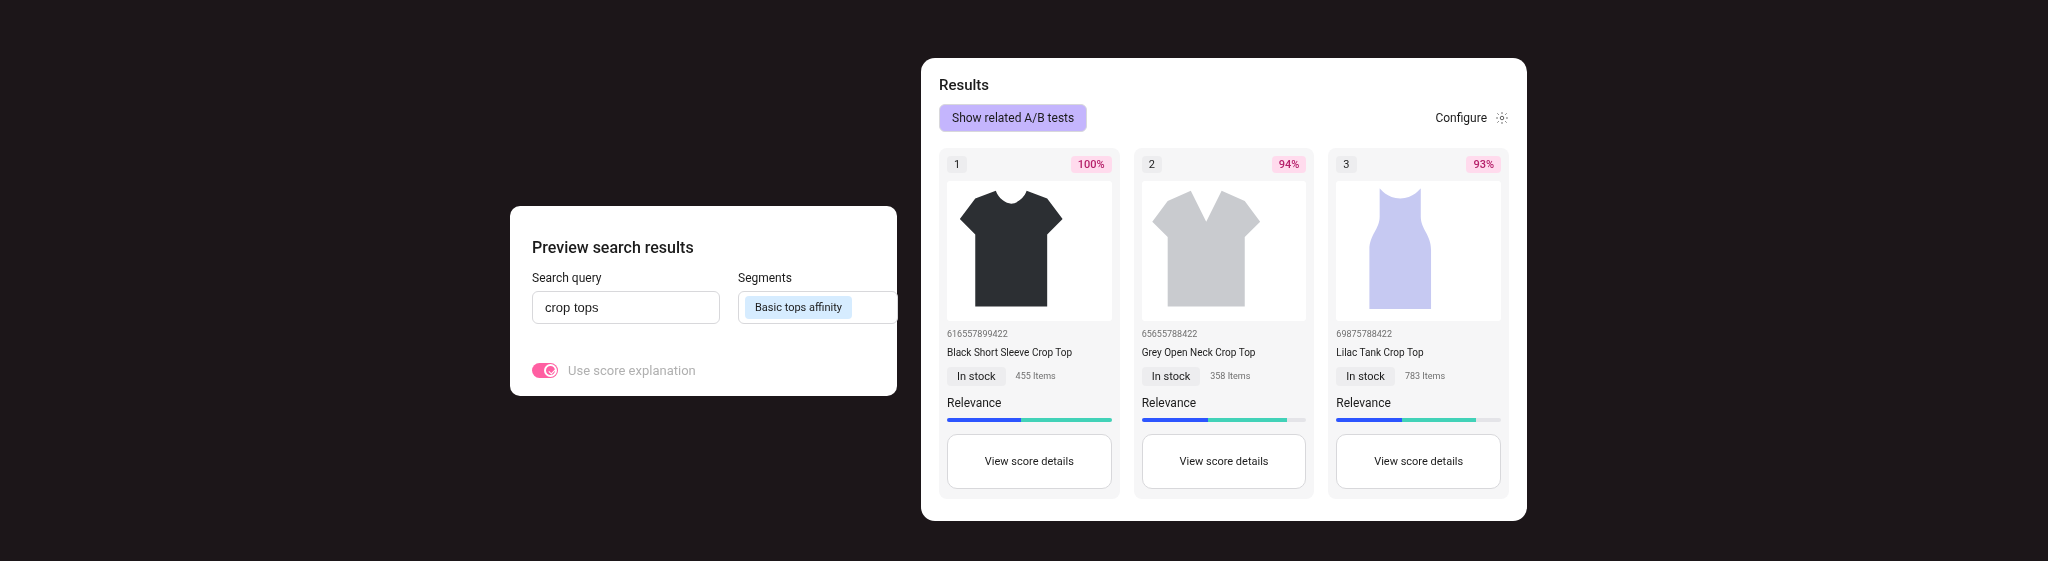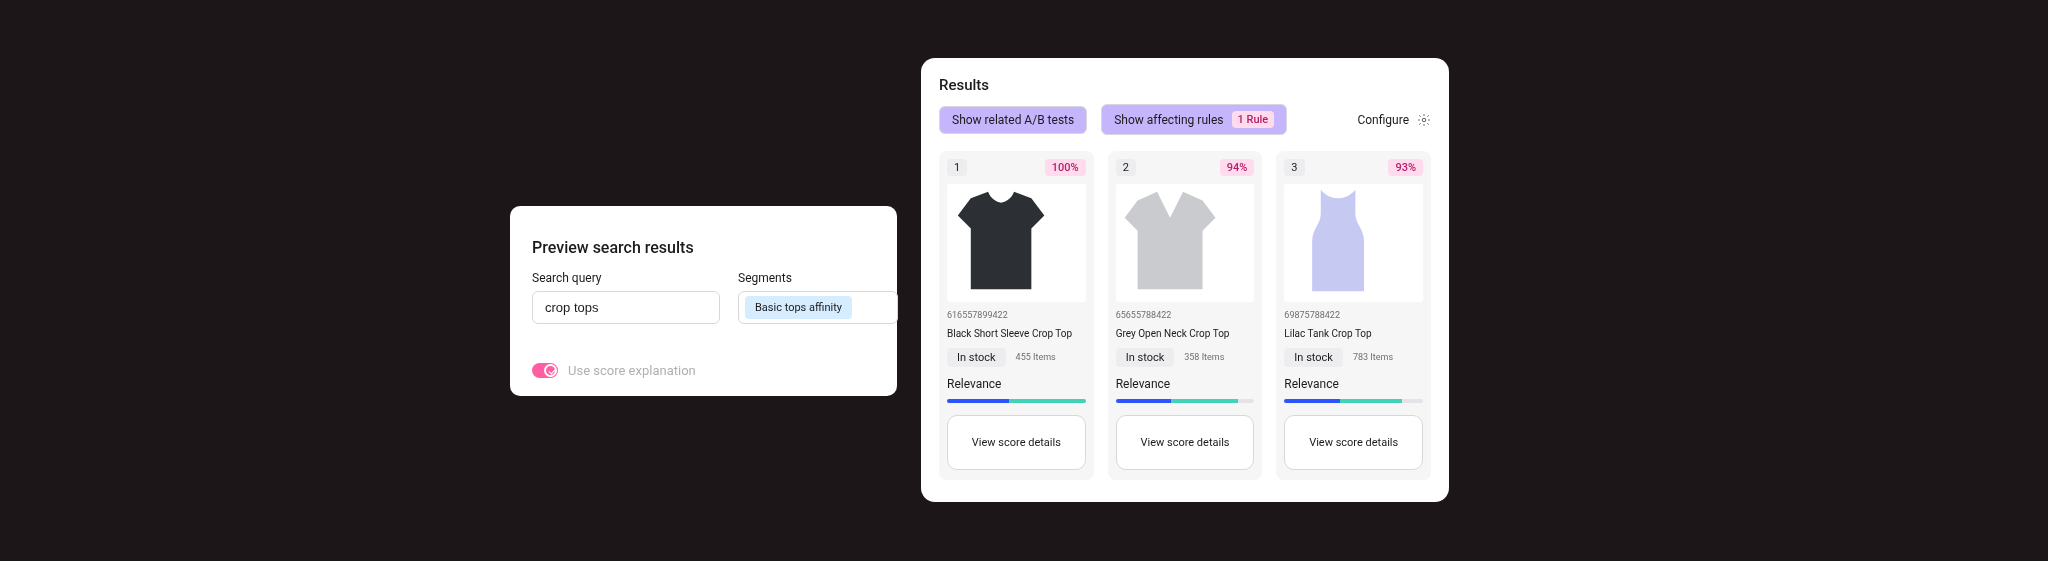--- a/index.html
+++ b/index.html
@@ -57,21 +57,21 @@
   }
   .toggle .knob::after{
     content:"";position:absolute;left:3px;top:3px;width:5px;height:3px;
     border-left:1.5px solid #fff;border-bottom:1.5px solid #fff;
     transform:rotate(-45deg);
   }
   .toggle-label{font-size:13px;color:var(--ink-softer);}
 
   
   .results-panel{
-    position:absolute;left:921px;top:58px;width:528px;
+    position:absolute;left:921px;top:58px;width:606px;
     background:var(--panel);border-radius:14px;
     padding:18px 18px 22px 18px;box-sizing:border-box;
   }
   .results-title{font-size:15px;font-weight:500;margin-bottom:10px;}
   .controls-row{display:flex;align-items:center;gap:14px;margin-bottom:16px;}
   .pill-btn{
     border:1px solid var(--border);background:#c4b5fd;border-radius:6px;
     padding:6px 12px;font-size:12px;color:var(--ink);display:inline-flex;
     align-items:center;gap:8px;cursor:pointer;
   }
@@ -156,24 +156,20 @@
       <div class="toggle-label">Use score explanation</div>
     </div>
   </div>
 
   <div class="results-panel">
     <div class="results-title">Results</div>
 
     <div class="controls-row">
       <div class="pill-btn">
         <span>Show related A/B tests</span>
-      </div>
-      <div class="pill-btn">
-        <span>Show affecting rules</span>
-        <span class="rule-badge">1 Rule</span>
       </div>
       <div class="spacer"></div>
       <div class="configure">
         <span>Configure</span>
         <span class="gear">
           <svg viewBox="0 0 24 24">
               <circle cx="12" cy="12" r="3"></circle>
               <path d="M12 2v3M12 19v3M4.2 4.2l2.1 2.1M17.7 17.7l2.1 2.1M2 12h3M19 12h3M4.2 19.8l2.1-2.1M17.7 6.3l2.1-2.1"></path>
             </svg>
         </span>

